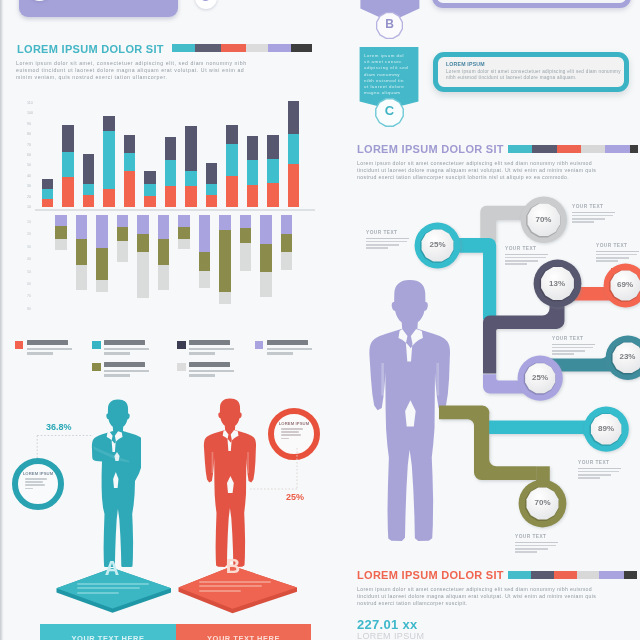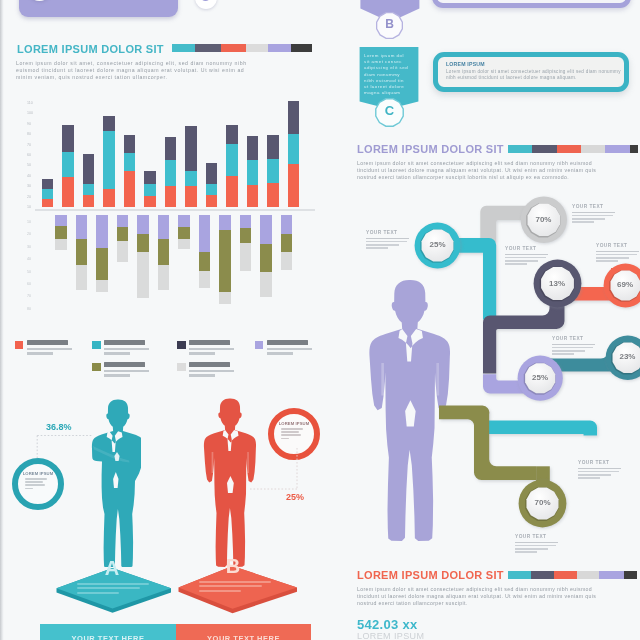--- a/index.html
+++ b/index.html
@@ -363,21 +363,25 @@
           <polygon points="37.84,27.24 33.60,34.60 26.24,38.84 17.76,38.84 10.40,34.60 6.16,27.24 6.16,18.76 10.40,11.40 17.76,7.16 26.24,7.16 33.60,11.40 37.84,18.76" fill="#000" opacity="0.17"></polygon>
           <polygon points="37.47,26.51 33.46,33.46 26.51,37.47 18.49,37.47 11.54,33.46 7.53,26.51 7.53,18.49 11.54,11.54 18.49,7.53 26.51,7.53 33.46,11.54 37.47,18.49" fill="url(#discg2)"></polygon>
         </svg><div style="position:absolute;left:0;top:17.5px;width:45px;text-align:center;font-size:8px;font-weight:bold;color:#7b7d81;filter:blur(.4px);">69%</div></div><div style="position:absolute;left:604.7px;top:334.7px;width:45.6px;height:45.6px;"><svg width="45.6" height="45.6" viewBox="0 0 45.6 45.6" style="overflow:visible;filter:drop-shadow(1.2px 1.6px 1.4px rgba(138,144,154,.33))">
           <circle cx="22.8" cy="22.8" r="22.2" fill="#3e8c9c"></circle>
           <polygon points="38.43,27.62 34.11,35.11 26.62,39.43 17.98,39.43 10.49,35.11 6.17,27.62 6.17,18.98 10.49,11.49 17.98,7.17 26.62,7.17 34.11,11.49 38.43,18.98" fill="#000" opacity="0.17"></polygon>
           <polygon points="38.06,26.89 33.97,33.97 26.89,38.06 18.71,38.06 11.63,33.97 7.54,26.89 7.54,18.71 11.63,11.63 18.71,7.54 26.89,7.54 33.97,11.63 38.06,18.71" fill="url(#discg2)"></polygon>
         </svg><div style="position:absolute;left:0;top:17.8px;width:45.6px;text-align:center;font-size:8px;font-weight:bold;color:#7b7d81;filter:blur(.4px);">23%</div></div><div style="position:absolute;left:516.8px;top:355.3px;width:46.4px;height:46.4px;"><svg width="46.4" height="46.4" viewBox="0 0 46.4 46.4" style="overflow:visible;filter:drop-shadow(1.2px 1.6px 1.4px rgba(138,144,154,.33))">
           <circle cx="23.2" cy="23.2" r="22.599999999999998" fill="#a9a4e0"></circle>
           <polygon points="38.64,27.97 34.37,35.37 26.97,39.64 18.43,39.64 11.03,35.37 6.76,27.97 6.76,19.43 11.03,12.03 18.43,7.76 26.97,7.76 34.37,12.03 38.64,19.43" fill="#000" opacity="0.17"></polygon>
           <polygon points="38.27,27.24 34.23,34.23 27.24,38.27 19.16,38.27 12.17,34.23 8.13,27.24 8.13,19.16 12.17,12.17 19.16,8.13 27.24,8.13 34.23,12.17 38.27,19.16" fill="url(#discg2)"></polygon>
-        </svg><div style="position:absolute;left:0;top:18.2px;width:46.4px;text-align:center;font-size:8px;font-weight:bold;color:#7b7d81;filter:blur(.4px);">25%</div></div><div style="position:absolute;left:518px;top:478.5px;width:49px;height:49px;"><svg width="49" height="49" viewBox="0 0 49 49" style="overflow:visible;filter:drop-shadow(1.2px 1.6px 1.4px rgba(138,144,154,.33))">
+        </svg><div style="position:absolute;left:0;top:18.2px;width:46.4px;text-align:center;font-size:8px;font-weight:bold;color:#7b7d81;filter:blur(.4px);">25%</div></div><div style="position:absolute;left:582.8px;top:405.8px;width:46.4px;height:46.4px;"><svg width="46.4" height="46.4" viewBox="0 0 46.4 46.4" style="overflow:visible;filter:drop-shadow(1.2px 1.6px 1.4px rgba(138,144,154,.33))">
+          <circle cx="23.2" cy="23.2" r="22.599999999999998" fill="#35bccd"></circle>
+          <polygon points="38.83,28.02 34.51,35.51 27.02,39.83 18.38,39.83 10.89,35.51 6.57,28.02 6.57,19.38 10.89,11.89 18.38,7.57 27.02,7.57 34.51,11.89 38.83,19.38" fill="#000" opacity="0.17"></polygon>
+          <polygon points="38.46,27.29 34.37,34.37 27.29,38.46 19.11,38.46 12.03,34.37 7.94,27.29 7.94,19.11 12.03,12.03 19.11,7.94 27.29,7.94 34.37,12.03 38.46,19.11" fill="url(#discg2)"></polygon>
+        </svg><div style="position:absolute;left:0;top:18.2px;width:46.4px;text-align:center;font-size:8px;font-weight:bold;color:#7b7d81;filter:blur(.4px);">89%</div></div><div style="position:absolute;left:518px;top:478.5px;width:49px;height:49px;"><svg width="49" height="49" viewBox="0 0 49 49" style="overflow:visible;filter:drop-shadow(1.2px 1.6px 1.4px rgba(138,144,154,.33))">
           <circle cx="24.5" cy="24.5" r="23.9" fill="#8b8c4c"></circle>
           <polygon points="40.90,29.53 36.37,37.37 28.53,41.90 19.47,41.90 11.63,37.37 7.10,29.53 7.10,20.47 11.63,12.63 19.47,8.10 28.53,8.10 36.37,12.63 40.90,20.47" fill="#000" opacity="0.17"></polygon>
           <polygon points="40.53,28.80 36.24,36.24 28.80,40.53 20.20,40.53 12.76,36.24 8.47,28.80 8.47,20.20 12.76,12.76 20.20,8.47 28.80,8.47 36.24,12.76 40.53,20.20" fill="url(#discg2)"></polygon>
         </svg><div style="position:absolute;left:0;top:19.5px;width:49px;text-align:center;font-size:8px;font-weight:bold;color:#7b7d81;filter:blur(.4px);">70%</div></div><svg width="0" height="0">
         <defs>
           <radialGradient id="discg2" cx="0.4" cy="0.3" r="0.85">
             <stop offset="0" stop-color="#ffffff"></stop>
             <stop offset="1" stop-color="#e2e3e5"></stop>
           </radialGradient>
         </defs>
@@ -441,15 +445,15 @@
       <i style="left:46px;width:23px;height:8px;background:#ef6450"></i>
       <i style="left:69px;width:22px;height:8px;background:#d8d8d8"></i>
       <i style="left:91px;width:25px;height:8px;background:#a9a4e0"></i>
       <i style="left:116px;width:13px;height:8px;background:#3d3d3d"></i>
     </div>
   <div class="abs" id="rp2" style="left:357px;top:586px;width:272px;">
       <div style="position:absolute;top:0px;left:0;white-space:nowrap;font-size:5.2px;line-height:7.2px;letter-spacing:0.35px;color:#959ca4;filter:blur(0.62px);">Lorem ipsum dolor sit amet consectetuer adipiscing elit sed diam nonummy nibh euismod</div>
       <div style="position:absolute;top:7.2px;left:0;white-space:nowrap;font-size:5.2px;line-height:7.2px;letter-spacing:0.35px;color:#959ca4;filter:blur(0.62px);">tincidunt ut laoreet dolore magna aliquam erat volutpat. Ut wisi enim ad minim veniam quis</div>
       <div style="position:absolute;top:14.4px;left:0;white-space:nowrap;font-size:5.2px;line-height:7.2px;letter-spacing:0.35px;color:#959ca4;filter:blur(0.62px);">nostrud exerci tation ullamcorper suscipit.</div>
     </div>
-  <div class="abs" style="left:357px;top:617px;font-size:13px;font-weight:bold;color:#3fb8cb;letter-spacing:.3px;">542.03 xx</div>
+  <div class="abs" style="left:357px;top:617px;font-size:13px;font-weight:bold;color:#3fb8cb;letter-spacing:.3px;">227.01 xx</div>
   <div class="abs" style="left:357px;top:631px;font-size:9px;color:#cdd1d5;letter-spacing:.4px;">LOREM IPSUM</div>
 </div>
 
 </body></html>

